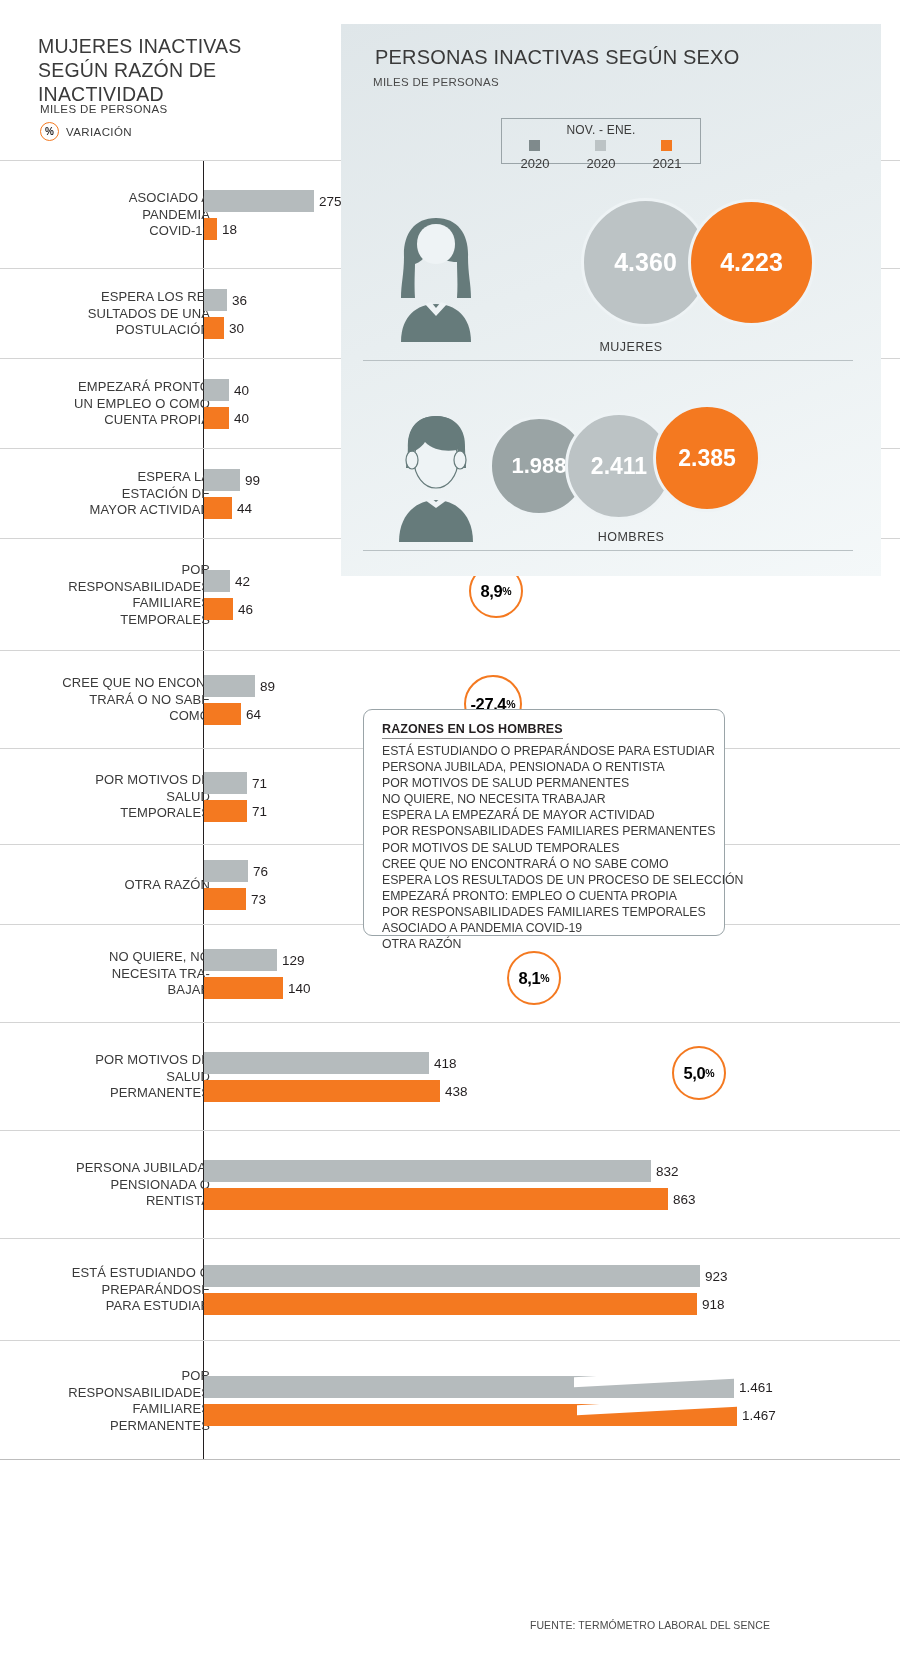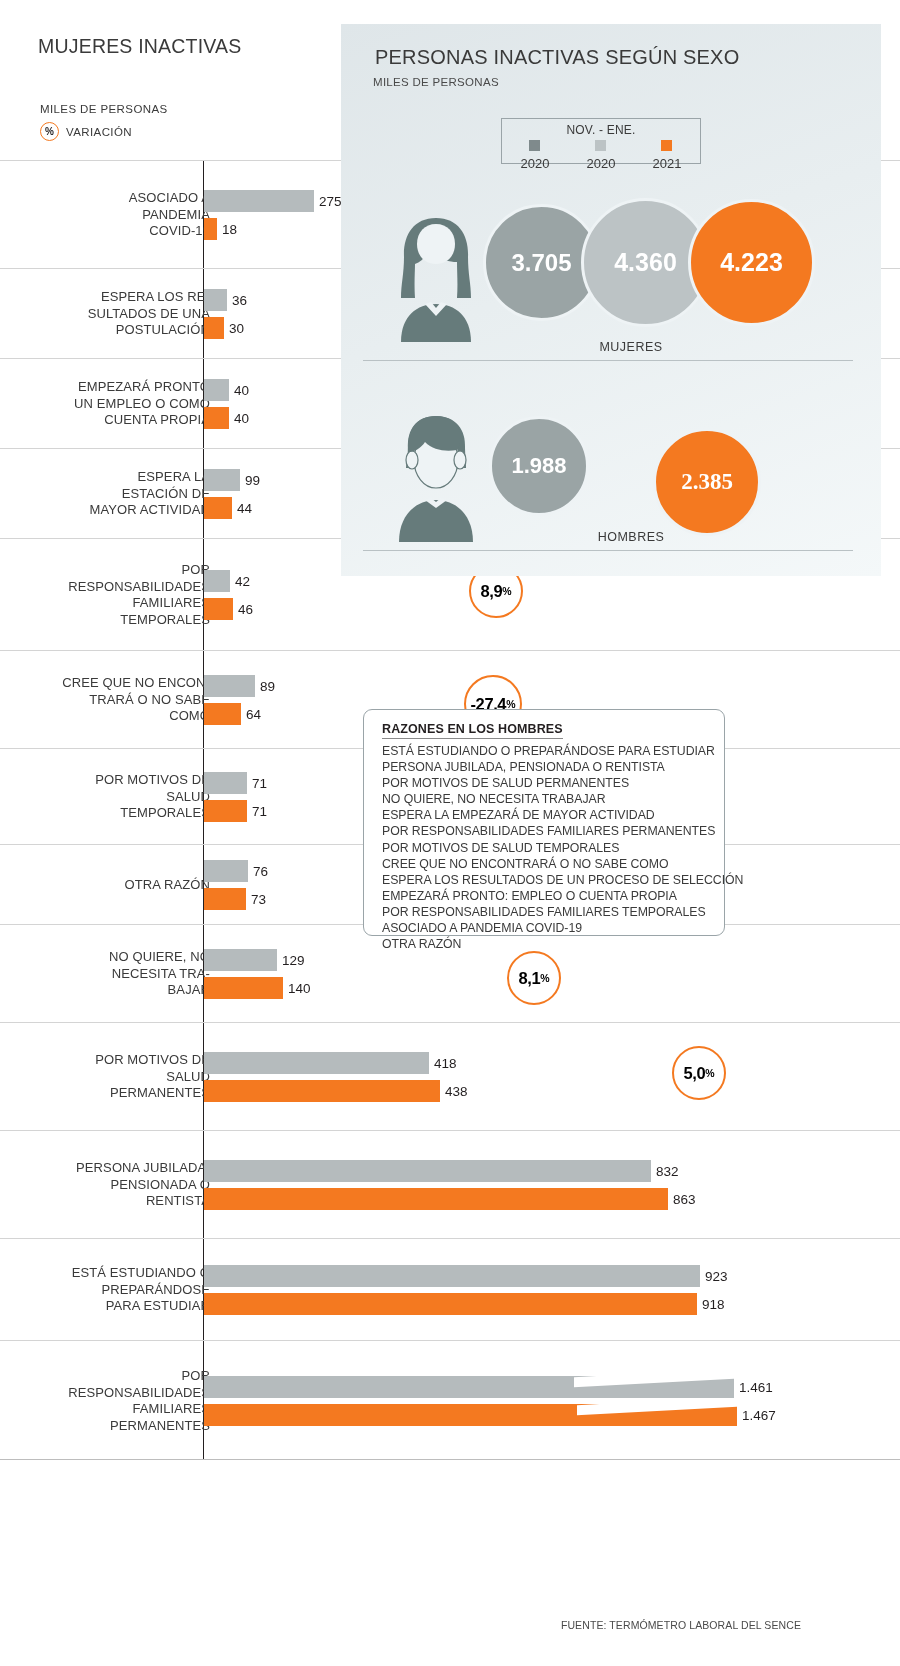--- a/index.html
+++ b/index.html
@@ -4,21 +4,21 @@
 <style>
   html,body{margin:0;padding:0;}
   body{
     width:900px;height:1666px;
     background:#ffffff;
     font-family:"Liberation Sans", sans-serif;
     color:#231f20;
     position:relative;
     overflow:hidden;
   }
-  .page{position:relative;width:792px;height:1666px;padding-left:31px;}
+  .page{position:relative;width:792px;height:1666px;}
 
   
   .left{position:absolute;left:0;top:0;width:340px;height:1666px;}
   .left-title{
     position:absolute;left:38px;top:34px;width:300px;
     font-size:19.5px;line-height:24px;letter-spacing:.2px;
     color:#3a3a3a;font-weight:400;
   }
   .left-sub{
     position:absolute;left:40px;top:103px;
@@ -115,20 +115,21 @@
   }
 </style>
 </head>
 <body>
 
 <div class="page">
 
   <div class="left">
     <div class="left-title">
       <div>MUJERES INACTIVAS</div>
+      <div>SEGÚN RAZÓN DE INACTIVIDAD</div>
     </div>
     <div class="left-sub">MILES DE PERSONAS</div>
     <div class="varline">
       <span class="pct-badge">%</span>
       <span class="varlabel">VARIACIÓN</span>
     </div>
   </div>
 
   <div class="chart" id="chart">
       <div class="row" style="height: 108px;">
@@ -450,40 +451,40 @@
 
     <div class="grp" style="top:170px;height:180px;">
       <svg width="110" height="130" style="position:absolute;left:40px;top:18px;" viewBox="0 0 110 130">
         <path d="M55 6 C32 6 22 24 23 45 C23 62 20 72 20 86 L34 86 C33 70 34 60 34 52
                  C40 50 46 44 49 37 C56 46 66 50 76 50 C76 60 77 72 76 86 L90 86
                  C90 72 87 62 87 45 C88 24 78 6 55 6 Z" fill="#667b7b"></path>
         <path d="M55 52 C44 52 36 44 36 32 C36 20 44 12 55 12 C66 12 74 20 74 32 C74 44 66 52 55 52 Z" fill="#eef3f5"></path>
         <path d="M20 130 C20 104 36 92 55 92 C74 92 90 104 90 130 Z" fill="#667b7b"></path>
         <path d="M44 92 L55 104 L66 92 L60 90 L55 96 L50 90 Z" fill="#eef3f5"></path>
       </svg>
-      <div class="bub d" style="left:142px;top:10px;width:117px;height:117px;font-size:24px;">3.705</div>
       <div class="bub l" style="left:240px;top:4px;width:129px;height:129px;font-size:25px;">4.360</div>
       <div class="bub o" style="left:347px;top:5px;width:127px;height:127px;font-size:25px;">4.223</div>
       <div class="glabel" style="left:170px;top:146px;width:240px;">MUJERES</div>
       <div class="grule" style="left:22px;top:166px;width:490px;"></div>
     </div>
 
     <div class="grp" style="top:370px;height:180px;">
       <svg width="110" height="130" style="position:absolute;left:40px;top:18px;" viewBox="0 0 110 130">
         <path d="M55 4 C35 4 26 18 27 36 C27 44 25 50 25 56 L32 56 C31 48 33 42 33 36
                  C45 36 62 32 72 24 C76 32 78 44 78 56 L85 56 C85 48 84 42 84 36 C85 18 75 4 55 4 Z" fill="#667b7b"></path>
         <ellipse cx="55" cy="48" rx="22" ry="28" fill="#eef3f5" stroke="#667b7b" stroke-width="1.2"></ellipse>
         <ellipse cx="31" cy="48" rx="6" ry="9" fill="#eef3f5" stroke="#667b7b" stroke-width="1.2"></ellipse>
         <ellipse cx="79" cy="48" rx="6" ry="9" fill="#eef3f5" stroke="#667b7b" stroke-width="1.2"></ellipse>
         <path d="M55 4 C35 4 26 18 27 40 C34 40 40 36 44 30 C52 38 64 40 76 38 C79 34 80 26 80 22 C76 10 68 4 55 4 Z" fill="#667b7b"></path>
         <path d="M18 130 C18 102 36 88 55 88 C74 88 92 102 92 130 Z" fill="#667b7b"></path>
         <path d="M44 88 L55 96 L66 88 L60 86 L55 90 L50 86 Z" fill="#eef3f5"></path>
       </svg>
       <div class="bub d" style="left:148px;top:22px;width:100px;height:100px;font-size:22px;">1.988</div>
-      <div class="bub o" style="left:312px;top:34px;width:108px;height:108px;font-size:23px;font-family:Liberation Serif, serif;">2.385</div>
+      <div class="bub l" style="left:224px;top:18px;width:108px;height:108px;font-size:23px;">2.411</div>
+      <div class="bub o" style="left:312px;top:10px;width:108px;height:108px;font-size:23px;">2.385</div>
       <div class="glabel" style="left:170px;top:136px;width:240px;">HOMBRES</div>
       <div class="grule" style="left:22px;top:156px;width:490px;"></div>
     </div>
   </div>
 
   <div class="rbox">
     <h4>RAZONES EN LOS HOMBRES</h4>
     <ul id="reasons-list">
         <li>ESTÁ ESTUDIANDO O PREPARÁNDOSE PARA ESTUDIAR</li>
         <li>PERSONA JUBILADA, PENSIONADA O RENTISTA</li>

